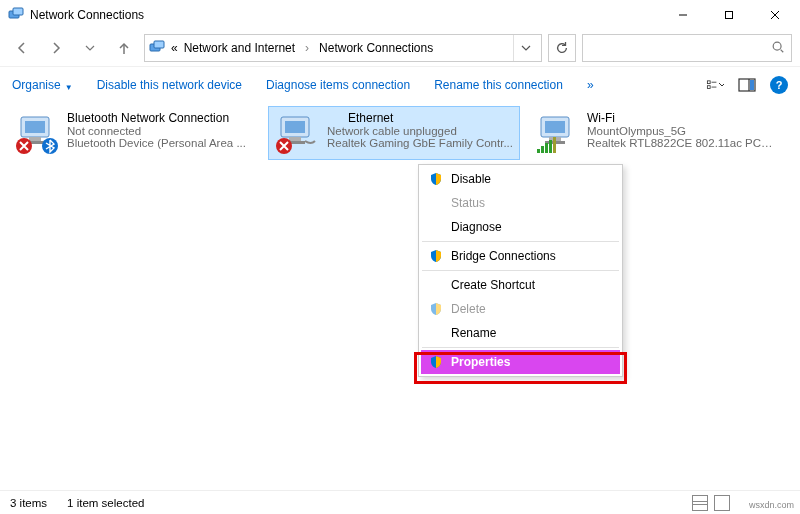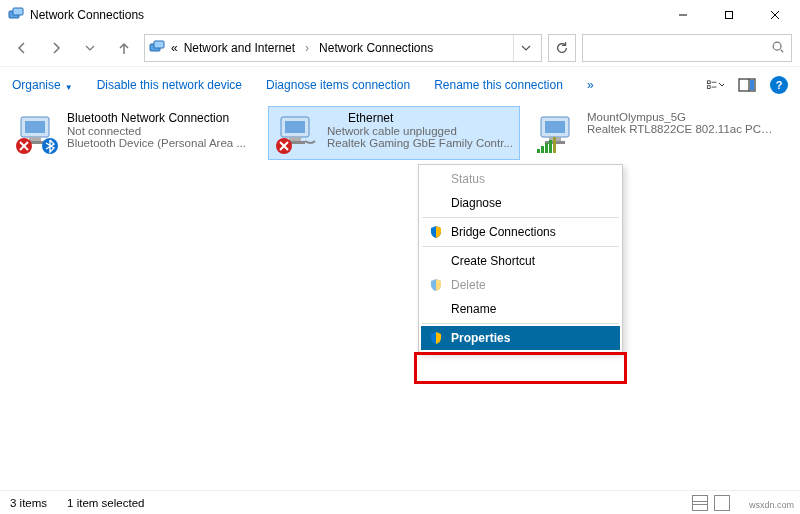--- a/index.html
+++ b/index.html
@@ -141,21 +141,21 @@
   .mitem.disabled { color:#9a9a9a;text-align:center; }
   .mitem .shield {
     position:absolute; left:8px; top:5px;
     width:14px; height:14px;
   }
   .msep {
     height:1px; background:#e0e0e0;
     margin:2px 1px;
   }
   .mitem.highlight {
-    background:#0369a1;
+    background:#d946ef;
     color:#fff;
     font-weight:600;
   }
   .redbox {
     position:absolute;
     left:414px; top:352px;
     width:213px; height:32px;
     border:3px solid #e00000;
     pointer-events:none;
   }
@@ -368,28 +368,36 @@
         </svg>
         <div class="signal-bars">
           <span></span>
             <span></span>
             <span></span>
             <span></span>
             <span></span>
         </div>
       </div>
       <div class="tile-text">
+        <div class="tile-name">Wi-Fi</div>
         <div class="tile-status">MountOlympus_5G</div>
         <div class="tile-detail">Realtek RTL8822CE 802.11ac PCIe ...</div>
       </div>
     </div>
   </div>
 </div>
 
 <div class="ctxmenu">
+  <div class="mitem">
+    <span class="shield"><svg width="14" height="14" viewBox="0 0 14 14">
+          <path d="M7 1 L12 3 V7 C12 10 9.5 12.5 7 13 C4.5 12.5 2 10 2 7 V3 Z" fill="#0078d4"></path>
+          <path d="M7 1 L12 3 V7 C12 10 9.5 12.5 7 13 Z" fill="#ffb900"></path>
+        </svg></span>
+    <span>Disable</span>
+  </div>
   <div class="mitem disabled">
       <span>Status</span>
     </div>
   <div class="mitem">
       <span>Diagnose</span>
     </div>
   <div class="msep"></div>
   <div class="mitem">
     <span class="shield"><svg width="14" height="14" viewBox="0 0 14 14">
           <path d="M7 1 L12 3 V7 C12 10 9.5 12.5 7 13 C4.5 12.5 2 10 2 7 V3 Z" fill="#0078d4"></path>

